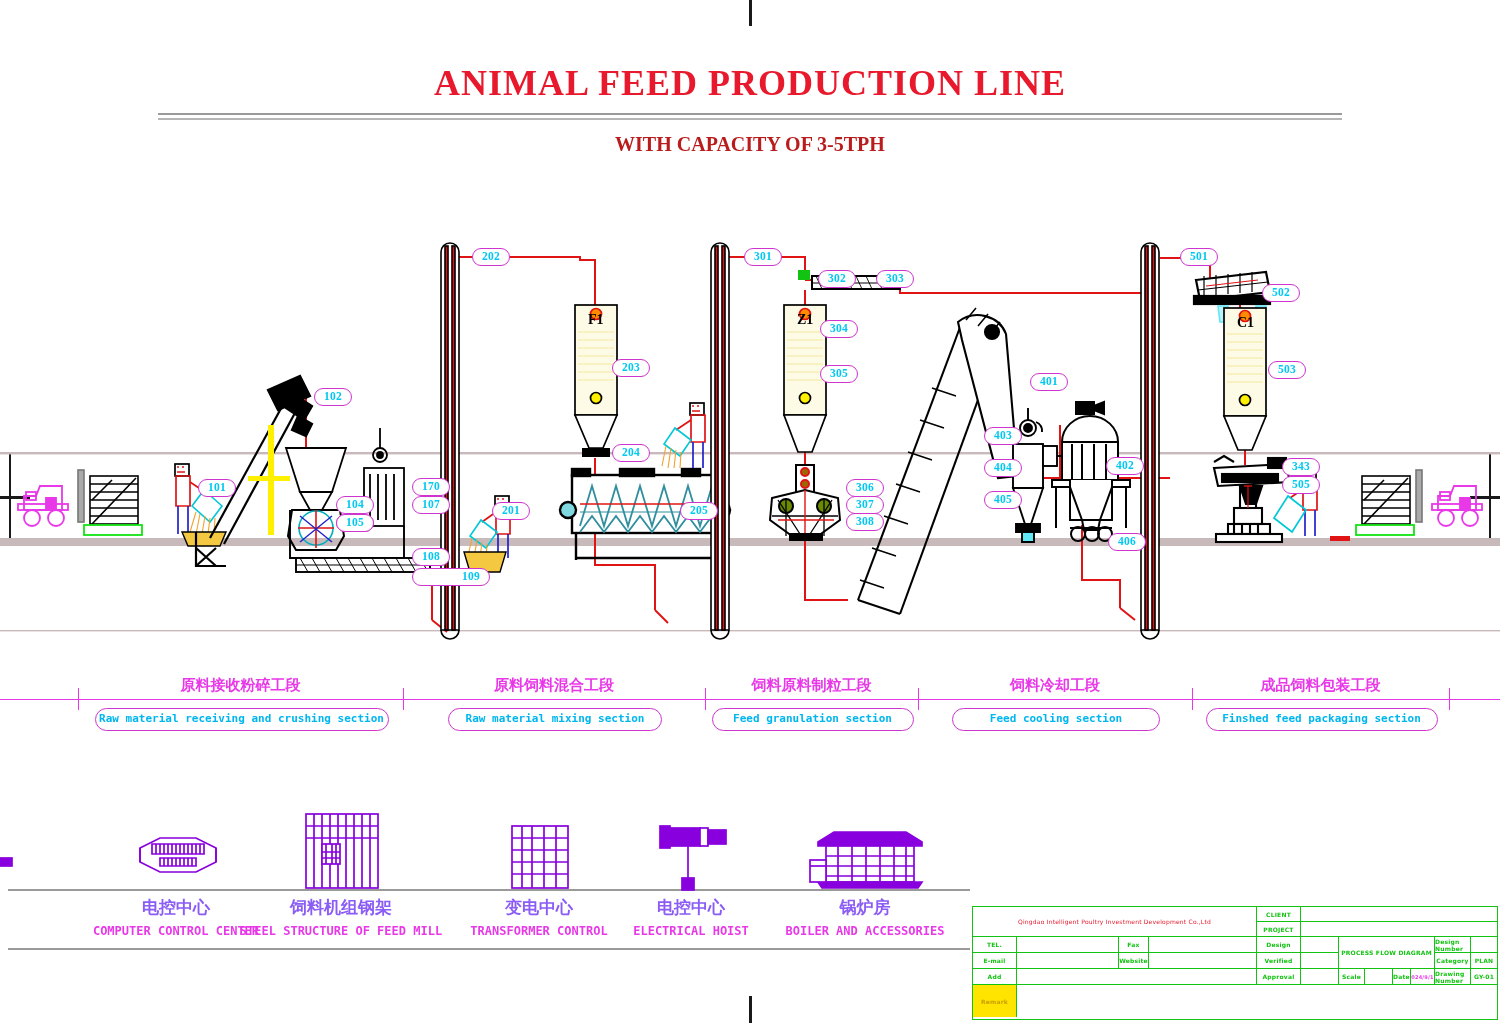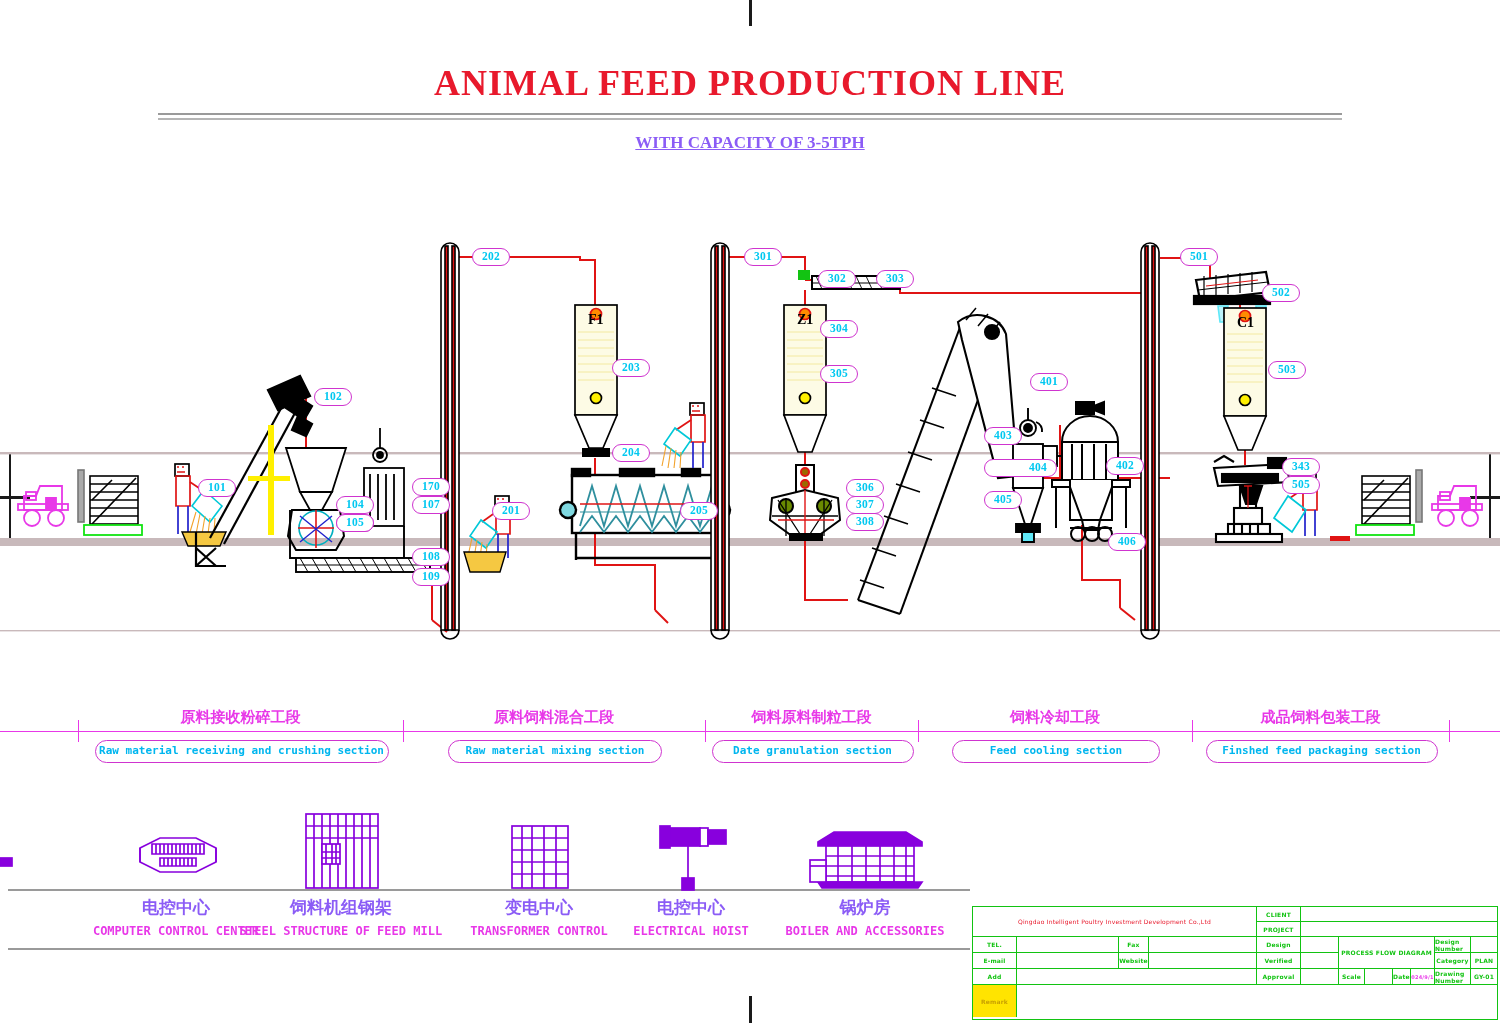--- a/index.html
+++ b/index.html
@@ -8,32 +8,32 @@
   .abs{position:absolute;}
   
   #frame{left:0;top:0;width:1500px;height:1023px;}
   .tickmark{position:absolute;background:#1a1a1a;}
   
   #title{left:0;top:62px;width:1500px;text-align:center;color:#e8192c;
          font-family:"Liberation Serif",serif;font-weight:bold;font-size:36px;
          letter-spacing:1px;}
   #rule1{left:158px;top:113px;width:1184px;height:2px;background:#9a9a9a;}
   #rule2{left:158px;top:118px;width:1184px;height:2px;background:#b5b5b5;}
-  #subtitle{left:0;top:133px;width:1500px;text-align:center;color:#8b5cf6;
-            font-weight:bold;font-size:17px;font-family:"Liberation Serif",serif;text-decoration:underline;}
+  #subtitle{left:0;top:133px;width:1500px;text-align:center;color:#b91c1c;
+            font-weight:bold;font-size:20px;font-family:"Liberation Serif",serif;}
   
   #plant{left:0;top:180px;width:1500px;height:470px;}
   .tag{position:absolute;border:1.3px solid #cf34cf;border-radius:11px;
        background:#fff;color:#00c8f0;font-family:"Liberation Serif",serif;
        font-weight:bold;font-size:11.5px;text-align:center;
        line-height:15px;height:16px;width:36px;letter-spacing:.3px;}
   .silolbl{position:absolute;color:#000;font-family:"Liberation Serif",serif;
            font-size:14px;font-weight:bold;}
   
-  #sections{left:0;top:700px;width:1308px;height:80px;}
+  #sections{left:0;top:668px;width:1308px;height:80px;}
   .secline{position:absolute;background:#e838e8;height:1.4px;}
   .sectick{position:absolute;background:#e838e8;width:1.4px;}
   .seccn{position:absolute;color:#e838e8;font-family:"DejaVu Sans",sans-serif;
          font-weight:bold;font-size:15px;text-align:center;white-space:nowrap;}
   .secen{position:absolute;border:1.2px solid #cf34cf;border-radius:12px;
          color:#00b6ef;font-family:"DejaVu Sans Mono",monospace;font-weight:bold;
          font-size:11px;text-align:center;line-height:20px;height:21px;
          white-space:nowrap;background:#fff;}
   
   #legend{left:0;top:800px;width:1500px;height:150px;}
@@ -430,38 +430,38 @@
 
   <div id="tagLayer">
       <div class="tag" style="left: 198px; top: 299px;">101</div>
       <div class="tag" style="left: 314px; top: 208px;">102</div>
       <div class="tag" style="left: 336px; top: 306px; margin-top: 28px;">103</div>
       <div class="tag" style="left: 336px; top: 316px;">104</div>
       <div class="tag" style="left: 336px; top: 334px;">105</div>
       <div class="tag" style="left: 412px; top: 298px;">170</div>
       <div class="tag" style="left: 412px; top: 316px;">107</div>
       <div class="tag" style="left: 412px; top: 368px;">108</div>
-      <div class="tag" style="left: 412px; top: 388px;">109</div>
+      <div class="tag" style="left: 412px; top: 388px; padding-left: 40px;">109</div>
       <div class="tag" style="left: 492px; top: 322px;">201</div>
       <div class="tag" style="left: 472px; top: 68px;">202</div>
       <div class="tag" style="left: 612px; top: 179px;">203</div>
       <div class="tag" style="left: 612px; top: 264px;">204</div>
       <div class="tag" style="left: 680px; top: 322px;">205</div>
       <div class="tag" style="left: 744px; top: 68px;">301</div>
       <div class="tag" style="left: 818px; top: 90px;">302</div>
       <div class="tag" style="left: 876px; top: 90px;">303</div>
       <div class="tag" style="left: 820px; top: 140px;">304</div>
       <div class="tag" style="left: 820px; top: 185px;">305</div>
       <div class="tag" style="left: 846px; top: 299px;">306</div>
       <div class="tag" style="left: 846px; top: 316px;">307</div>
       <div class="tag" style="left: 846px; top: 333px;">308</div>
       <div class="tag" style="left: 1030px; top: 193px;">401</div>
       <div class="tag" style="left: 1106px; top: 277px;">402</div>
       <div class="tag" style="left: 984px; top: 247px;">403</div>
-      <div class="tag" style="left: 984px; top: 279px; padding-left: 35px;">404</div>
+      <div class="tag" style="left: 984px; top: 279px;">404</div>
       <div class="tag" style="left: 984px; top: 311px;">405</div>
       <div class="tag" style="left: 1108px; top: 353px;">406</div>
       <div class="tag" style="left: 1180px; top: 68px;">501</div>
       <div class="tag" style="left: 1262px; top: 104px;">502</div>
       <div class="tag" style="left: 1268px; top: 181px;">503</div>
       <div class="tag" style="left: 1282px; top: 278px;">343</div>
       <div class="tag" style="left: 1282px; top: 296px;">505</div>
     </div>
 </div>
 
@@ -470,21 +470,21 @@
   <div id="secLayer">
       <div class="seccn" style="left: 140.5px; top: 8px; width: 200px;">原料接收粉碎工段</div>
       <div class="secen" style="left: 94.5px; top: 40px; width: 292px;">Raw material receiving and crushing section</div>
       <div class="sectick" style="left: 78px; top: 20px; height: 22px;"></div>
       <div class="sectick" style="left: 403px; top: 20px; height: 22px;"></div>
       <div class="seccn" style="left: 454px; top: 8px; width: 200px;">原料饲料混合工段</div>
       <div class="secen" style="left: 448px; top: 40px; width: 212px;">Raw material mixing section</div>
       <div class="sectick" style="left: 403px; top: 20px; height: 22px;"></div>
       <div class="sectick" style="left: 705px; top: 20px; height: 22px;"></div>
       <div class="seccn" style="left: 711.5px; top: 8px; width: 200px; text-align: center;">饲料原料制粒工段</div>
-      <div class="secen" style="left: 711.5px; top: 40px; width: 200px;">Date  granulation section</div>
+      <div class="secen" style="left: 711.5px; top: 40px; width: 200px;">Feed  granulation section</div>
       <div class="sectick" style="left: 705px; top: 20px; height: 22px;"></div>
       <div class="sectick" style="left: 918px; top: 20px; height: 22px;"></div>
       <div class="seccn" style="left: 955px; top: 8px; width: 200px;">饲料冷却工段</div>
       <div class="secen" style="left: 952px; top: 40px; width: 206px;">Feed  cooling section</div>
       <div class="sectick" style="left: 918px; top: 20px; height: 22px;"></div>
       <div class="sectick" style="left: 1192px; top: 20px; height: 22px;"></div>
       <div class="seccn" style="left: 1220.5px; top: 8px; width: 200px;">成品饲料包装工段</div>
       <div class="secen" style="left: 1205.5px; top: 40px; width: 230px;">Finshed feed  packaging section</div>
       <div class="sectick" style="left: 1192px; top: 20px; height: 22px;"></div>
       <div class="sectick" style="left: 1449px; top: 20px; height: 22px;"></div>

